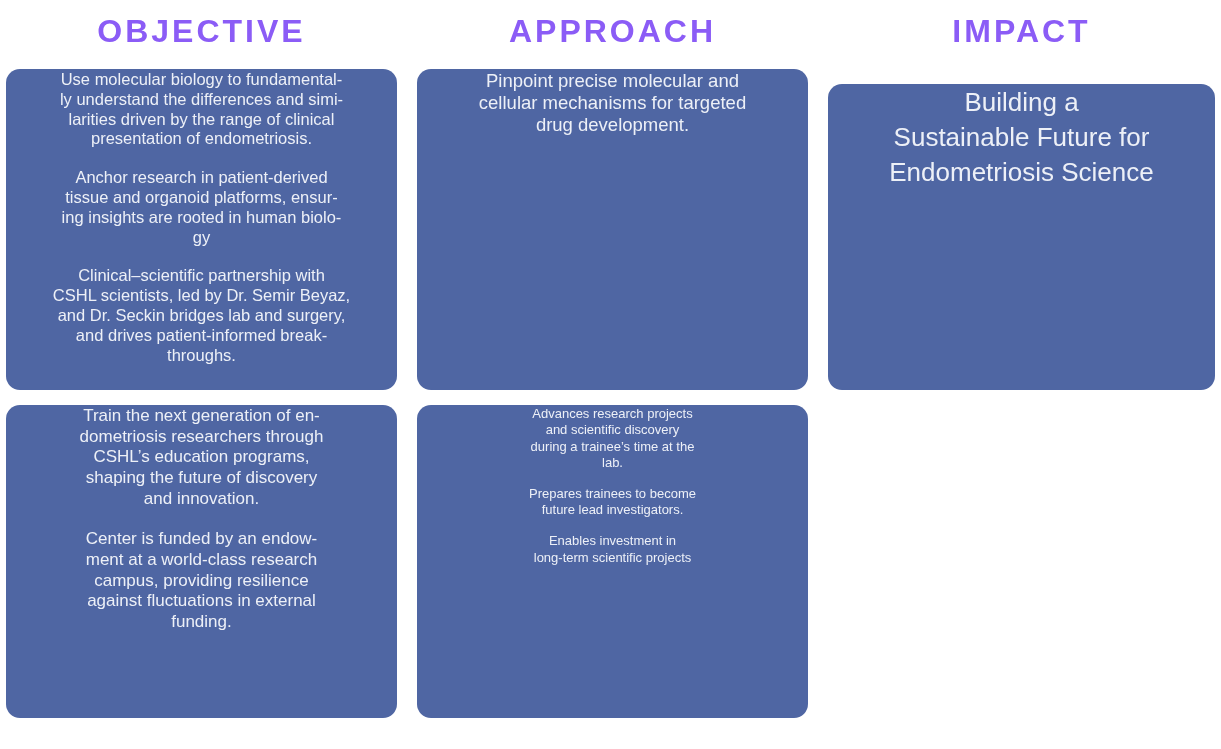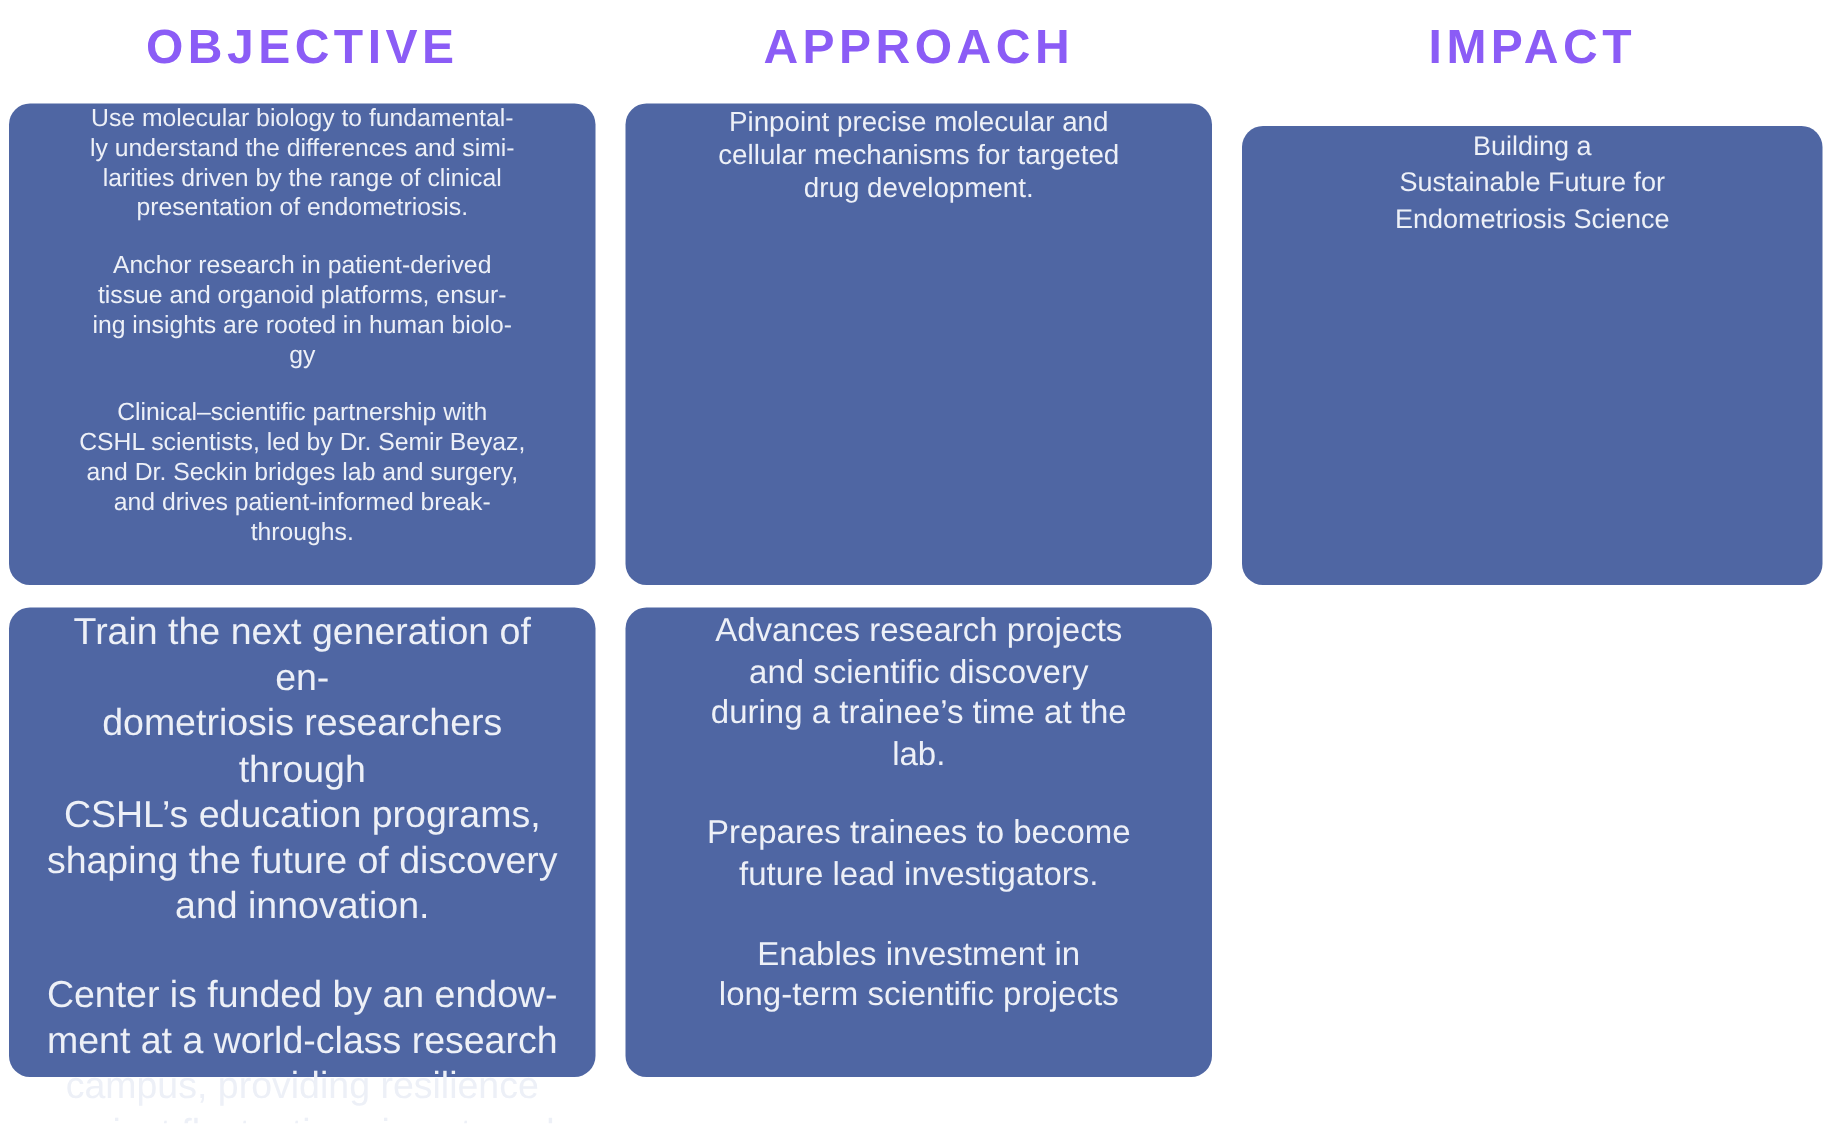--- a/index.html
+++ b/index.html
@@ -53,23 +53,23 @@
   .card .para {
     white-space: pre-line;
     margin: 0;
   }
   .card .para + .para { margin-top: 1.15em; }
 
   
   .cell-r1c1 { font-size: 20.5px; line-height: 1.22; }
   .cell-r1c2 { font-size: 16.5px; line-height: 1.2;  }
   .cell-r1c3 { font-size: 18.5px; line-height: 1.2;  }
-  .cell-r2c1 { font-size: 18px;   line-height: 1.35; }
-  .cell-r2c2 { font-size: 25px; line-height: 1.22; }
-  .cell-r2c3 { font-size: 22px; line-height: 1.25; }
+  .cell-r2c1 { font-size: 26px;   line-height: 1.35; }
+  .cell-r2c2 { font-size: 17px; line-height: 1.22; }
+  .cell-r2c3 { font-size: 13px; line-height: 1.25; }
 </style>
 </head>
 <body>
 
 <div class="canvas">
   <div class="grid">
 
     <div class="col-header">
       <span>OBJECTIVE</span>
     </div>

